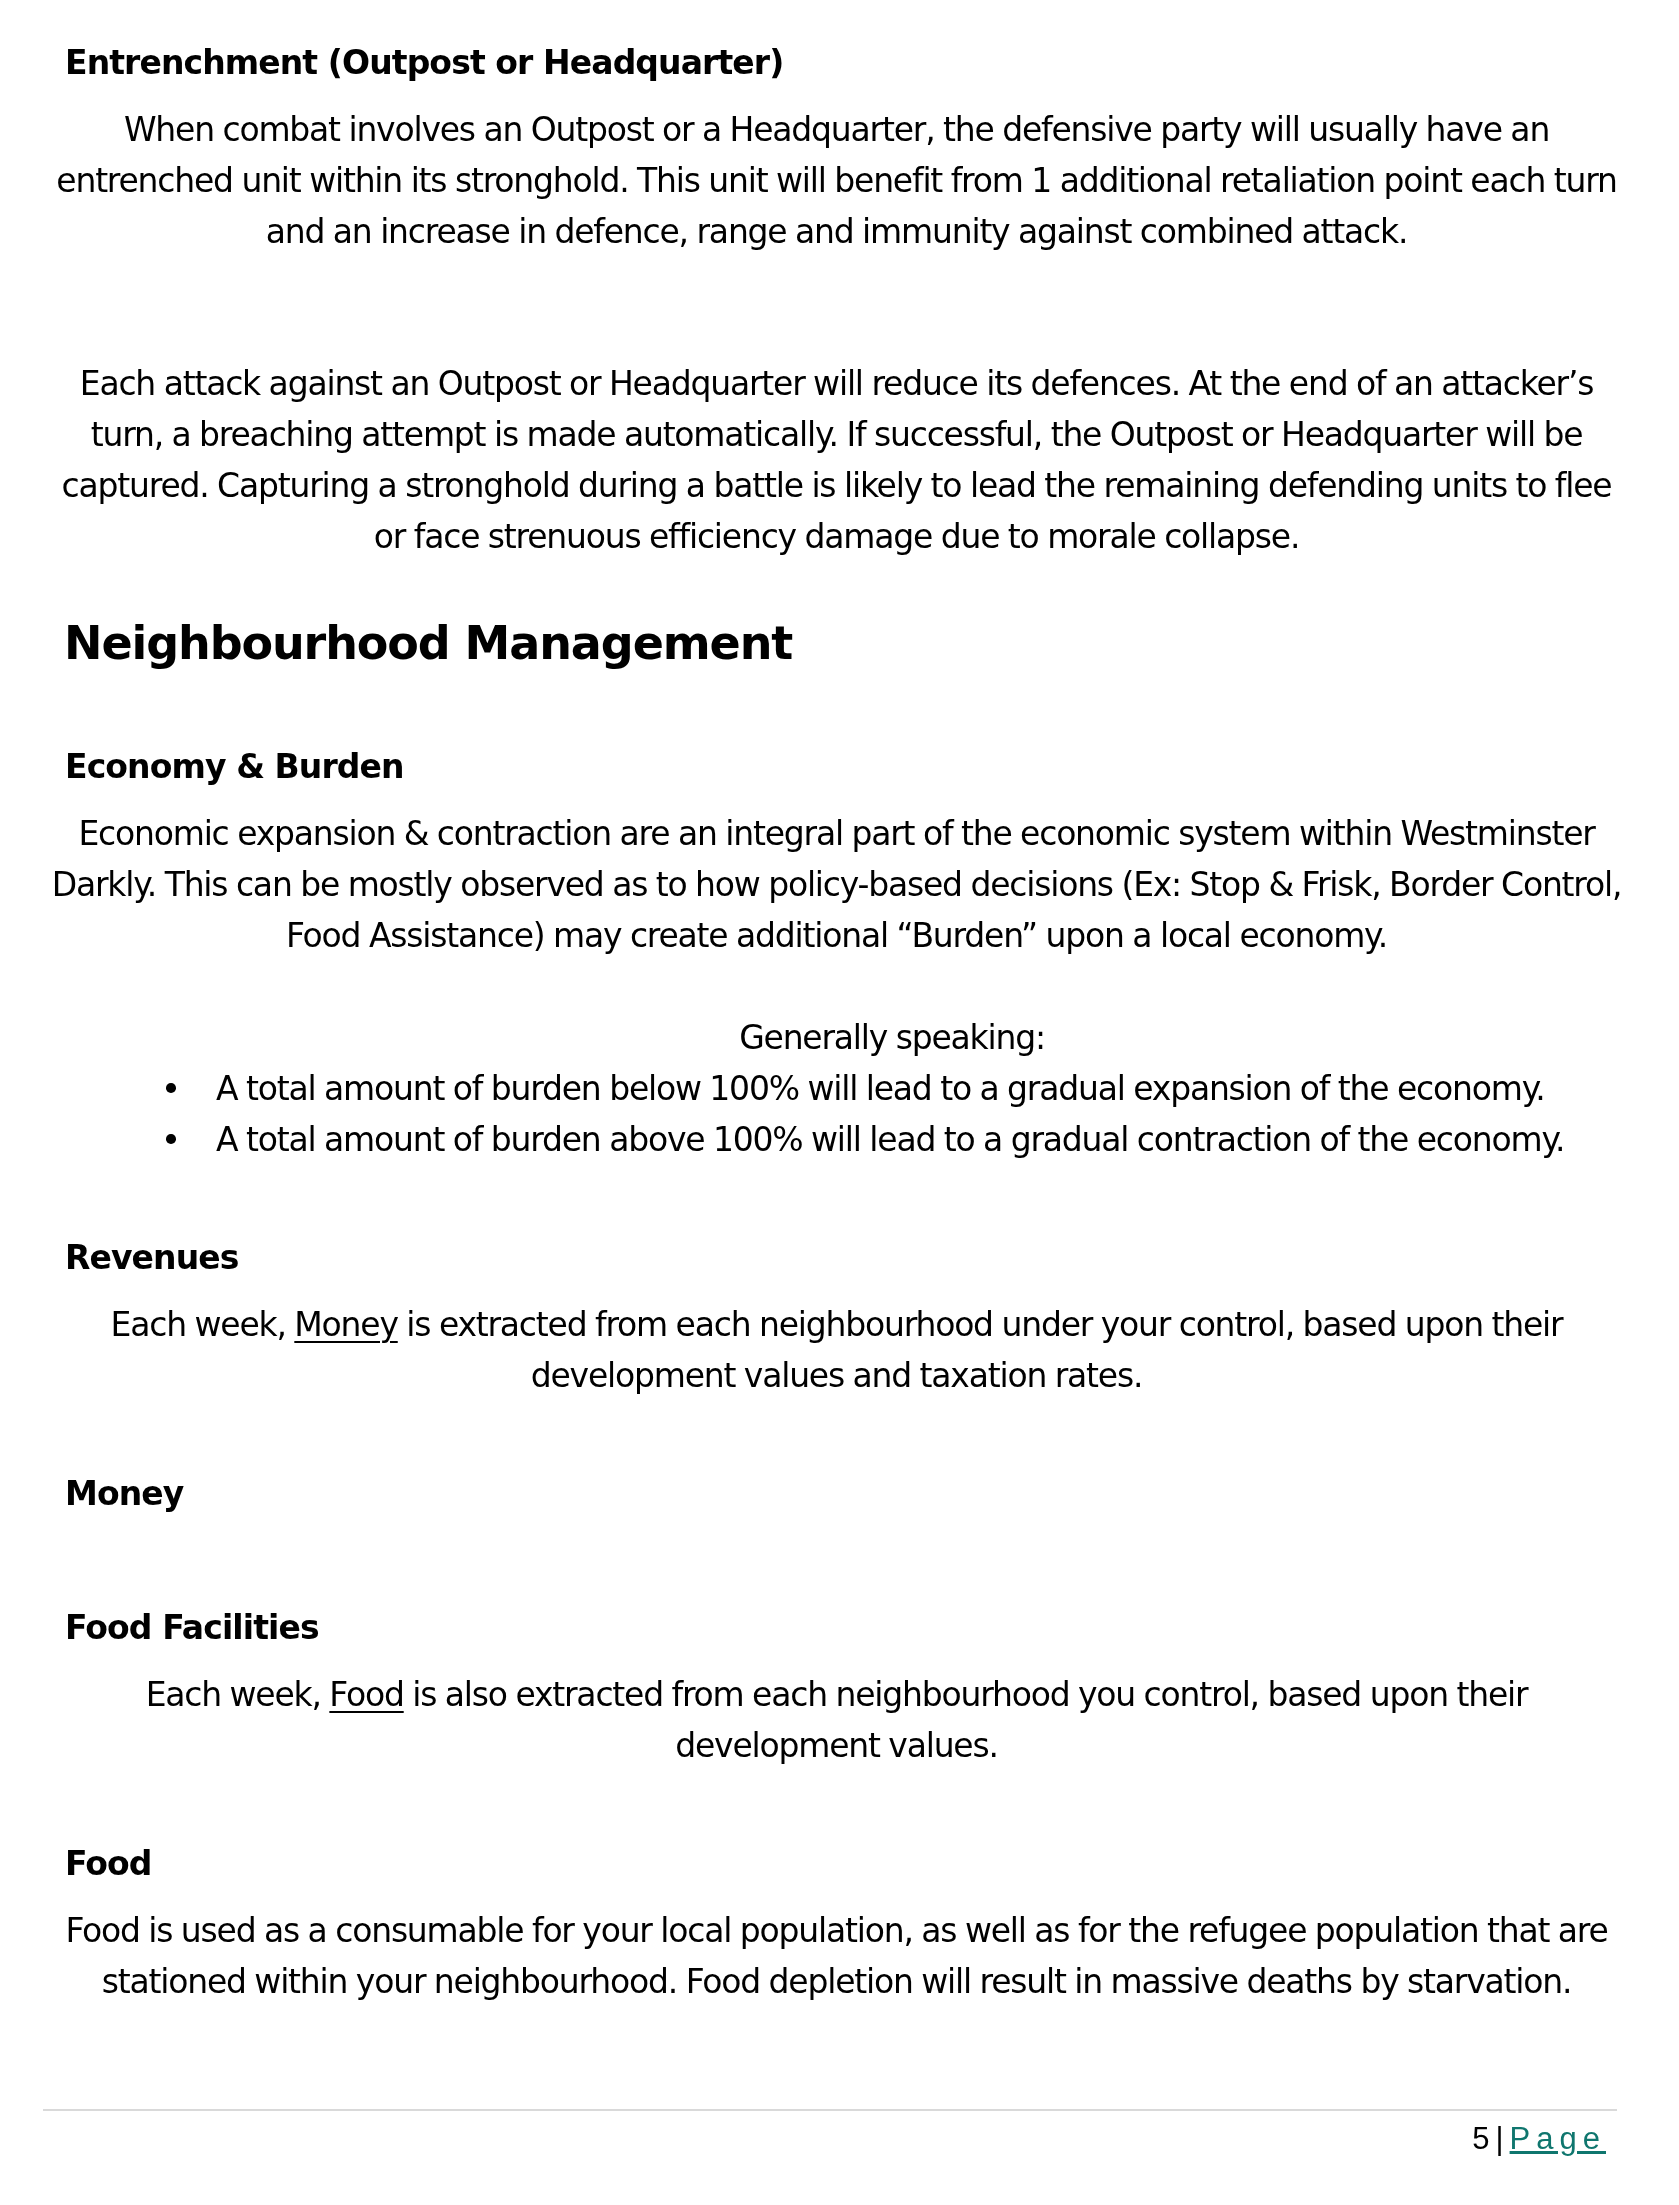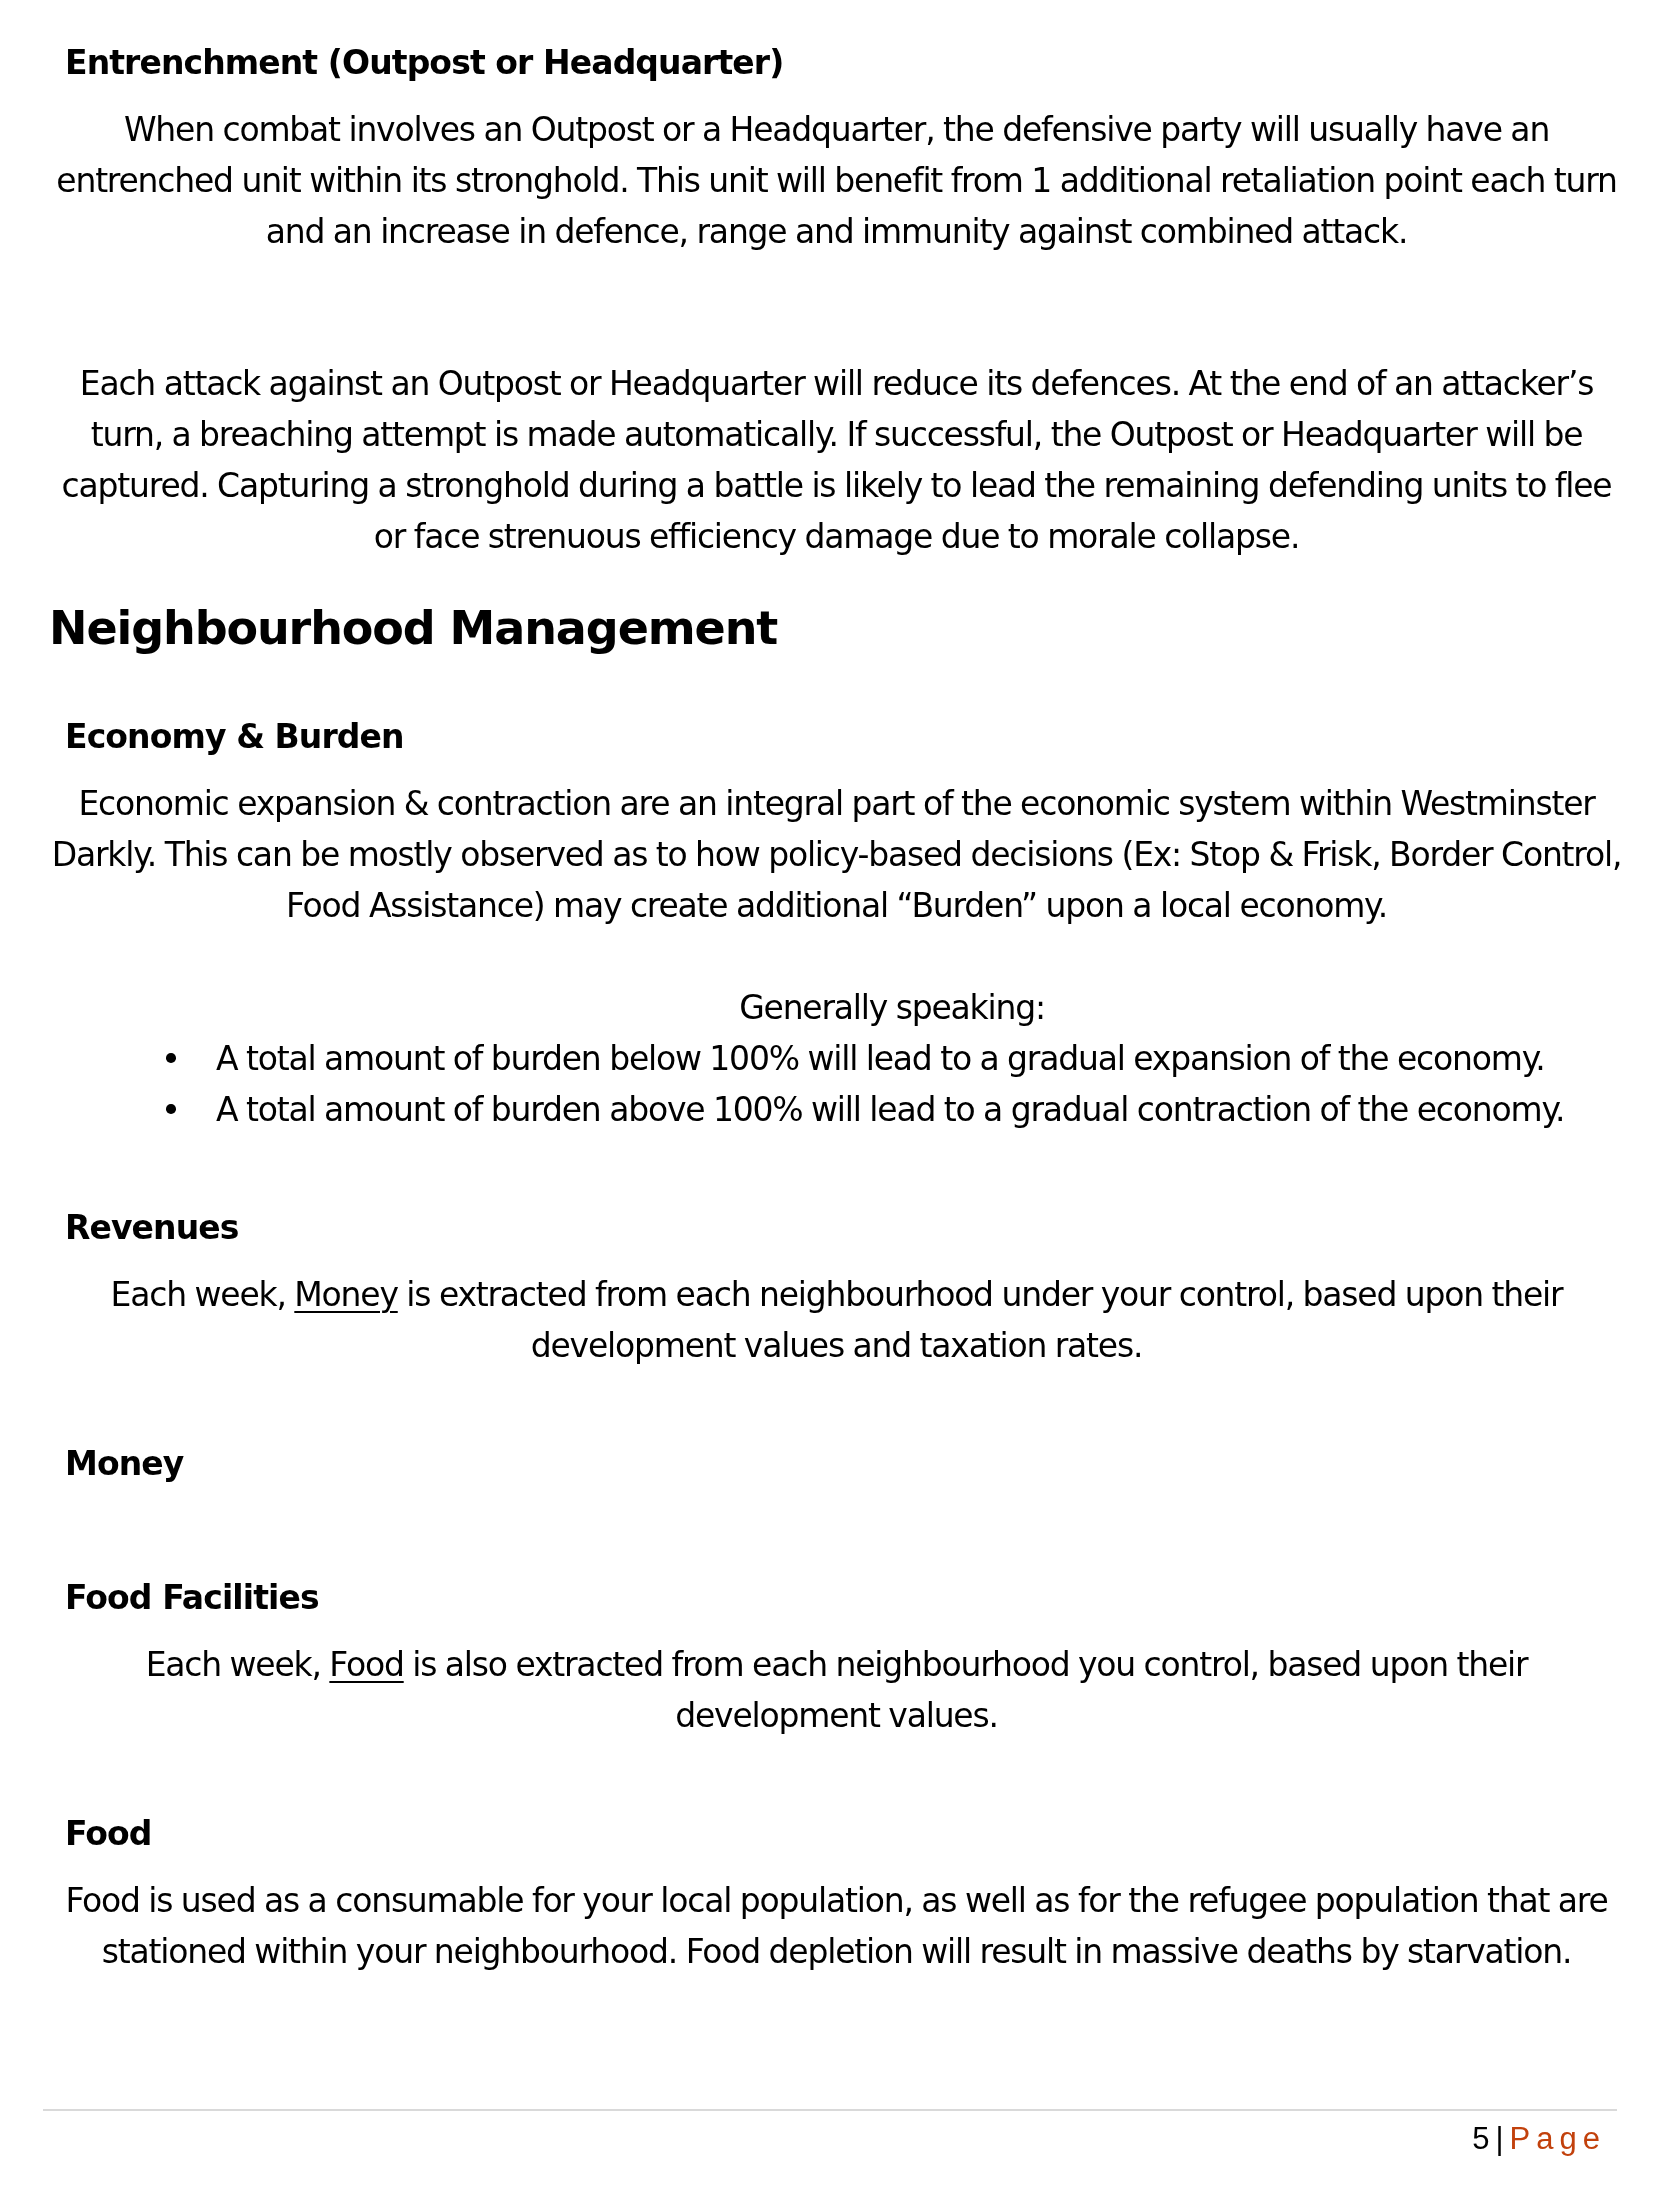--- a/index.html
+++ b/index.html
@@ -11,36 +11,36 @@
     .page { position: absolute; left: 49px; top: 21px; width: 1575px; }
     .h3 {
       font-weight: bold; font-size: 33px; line-height: 51px; margin: 16px;
       letter-spacing: -0.9px;
     }
     .p {
       font-size: 33px; line-height: 51px; margin: 0;
       letter-spacing: -1.2px; word-spacing: -0.7px; text-align: center;
     }
     .h2 {
-      font-weight: bold; font-size: 46px; line-height: 59px; margin: 0;
+      font-weight: bold; font-size: 46px; line-height: 59px; margin: 15px;
       letter-spacing: -1.1px;
     }
     .gap-xl { height: 101px; }
     .gap-l { height: 51px; }
     .gap-h2 { height: 37px; }
     .u { text-decoration: underline; text-underline-offset: 4.5px; text-decoration-thickness: 1.5px; }
     .list-block { margin-left: 111px; }
     ul.bullets { margin: 0; padding: 0; list-style: none; }
     ul.bullets li { position: relative; padding-left: 56px; font-size: 33px; line-height: 51px; letter-spacing: -1.2px; word-spacing: -0.7px; }
     .bullet-dot { position: absolute; left: 6px; top: 20px; width: 9.7px; height: 9.7px; border-radius: 50%; background: #000; }
     .footer-rule { position: absolute; left: 43px; top: 2109px; width: 1574px; height: 1.5px; background: #d9d9d9; }
     .footer { position: absolute; right: 74px; top: 2118px; font-size: 31px; line-height: 42px; font-family: "Liberation Sans", sans-serif; }
     .footer .num { color: #000; }
     .footer .sep { color: #000; margin: 0 6px; }
-    .footer .pg { color: #c2410c; letter-spacing: 6px; }
+    .footer .pg { color: #0f766e; letter-spacing: 6px; text-decoration: underline; }
   </style>
 </head>
 <body>
 
 <div class="page">
   <p class="h3">Entrenchment (Outpost or Headquarter)</p>
   <p class="p">When combat involves an Outpost or a Headquarter, the defensive party will usually have an entrenched unit within its stronghold. This unit will benefit from 1 additional retaliation point each turn and an increase in defence, range and immunity against combined attack.</p>
   <div class="gap-xl"></div>
   <p class="p">Each attack against an Outpost or Headquarter will reduce its defences. At the end of an attacker’s turn, a breaching attempt is made automatically. If successful, the Outpost or Headquarter will be captured. Capturing a stronghold during a battle is likely to lead the remaining defending units to flee or face strenuous efficiency damage due to morale collapse.</p>
   <div class="gap-h2"></div>

